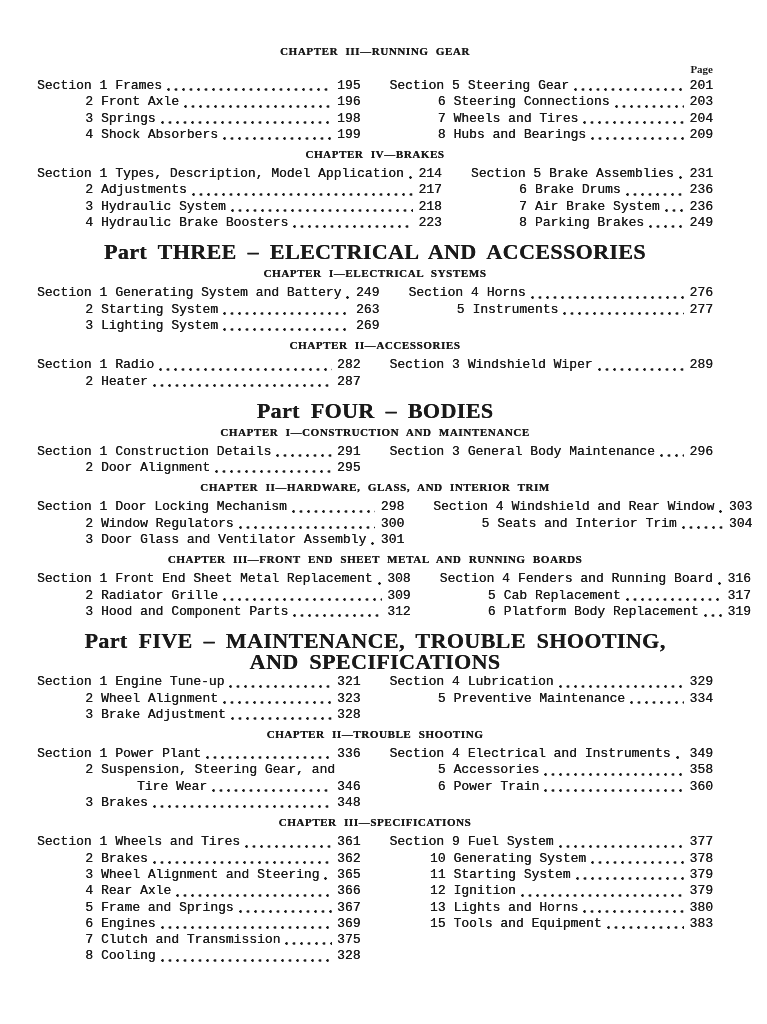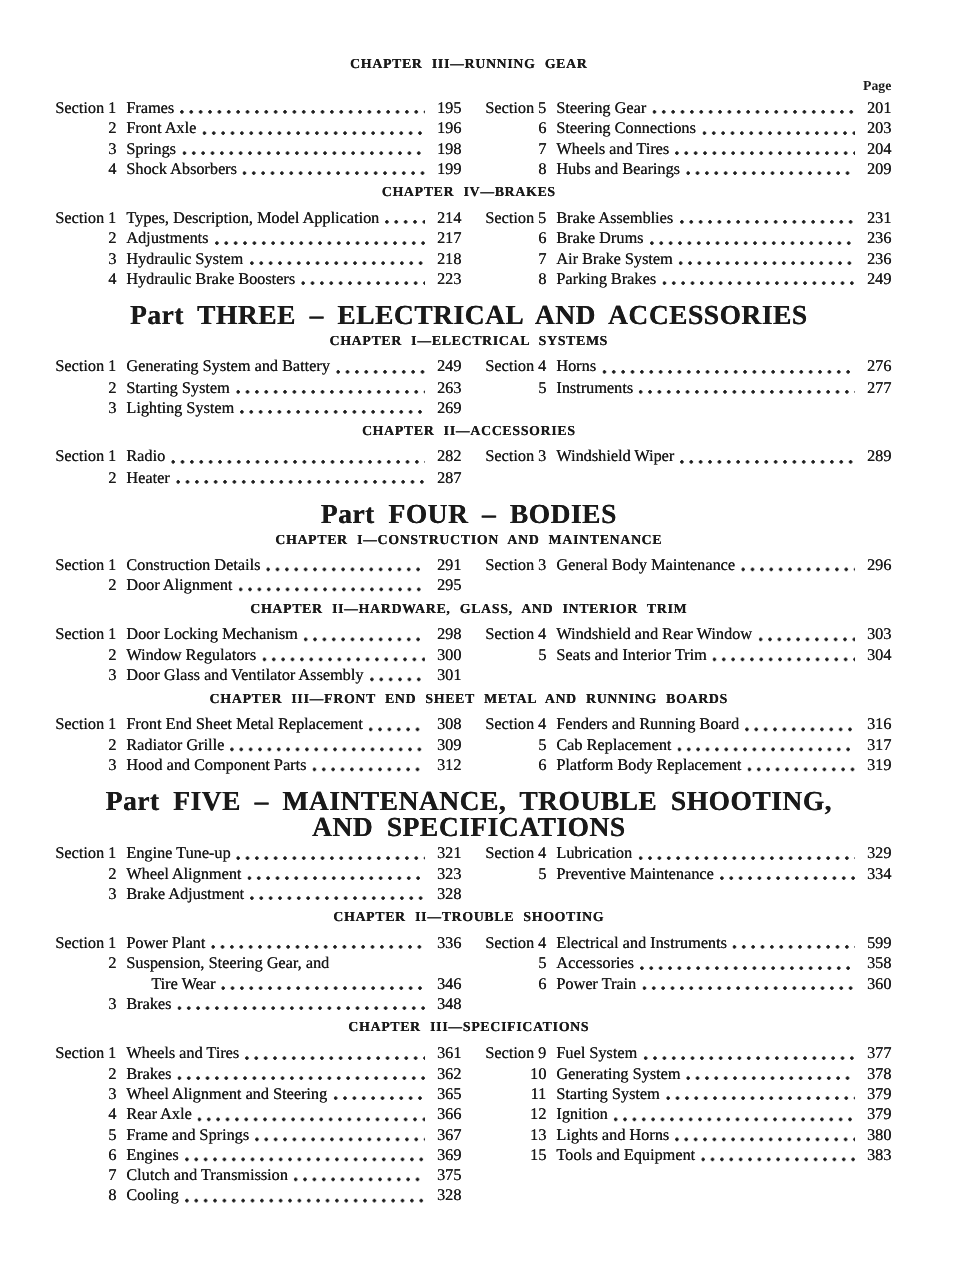--- a/index.html
+++ b/index.html
@@ -39,41 +39,42 @@
   .page-label {
     text-align: right;
     font-weight: bold;
     font-size: 11px;
     line-height: 13px;
     margin: 1px 0 2px;
   }
   .entries {
     display: grid;
     grid-template-columns: 1fr 1fr;
-    column-gap: 12px;
+    column-gap: 29px;
     margin-bottom: 2px;
+    font-family: Liberation Mono, monospace;
   }
   .entry {
     display: flex;
     align-items: baseline;
     font-size: 13px;
     line-height: 16.3px;
     text-shadow: 0.2px 0 0 currentColor;
   }
   .lab {
     flex: 0 0 56px;
     text-align: right;
     white-space: nowrap;
   }
   .title {
     margin-left: 8px;
     white-space: nowrap;
     flex-shrink: 0;
   }
-  .title.indent { margin-left: 28px; }
+  .title.indent { margin-left: 44px; }
   .leader {
     flex: 1 1 0;
     min-width: 4px;
     align-self: flex-end;
     height: 3px;
     margin: 0 3px 3px 5px;
     background-image: radial-gradient(circle at 1.5px 1.5px, #1c1c1c 1.15px, rgba(0,0,0,0) 1.5px);
     background-size: 7.5px 3px;
     background-repeat: repeat-x;
     background-position: left bottom;
@@ -431,21 +432,21 @@
             <span class="title">Brakes</span>
             <span class="leader"></span>
             <span class="pagenum">348</span>
           </div>
         </div>
         <div class="col">
           <div class="entry">
             <span class="lab">Section 4</span>
             <span class="title">Electrical and Instruments</span>
             <span class="leader"></span>
-            <span class="pagenum">599</span>
+            <span class="pagenum">349</span>
           </div>
           <div class="entry">
             <span class="lab">5</span>
             <span class="title">Accessories</span>
             <span class="leader"></span>
             <span class="pagenum">358</span>
           </div>
           <div class="entry">
             <span class="lab">6</span>
             <span class="title">Power Train</span>

